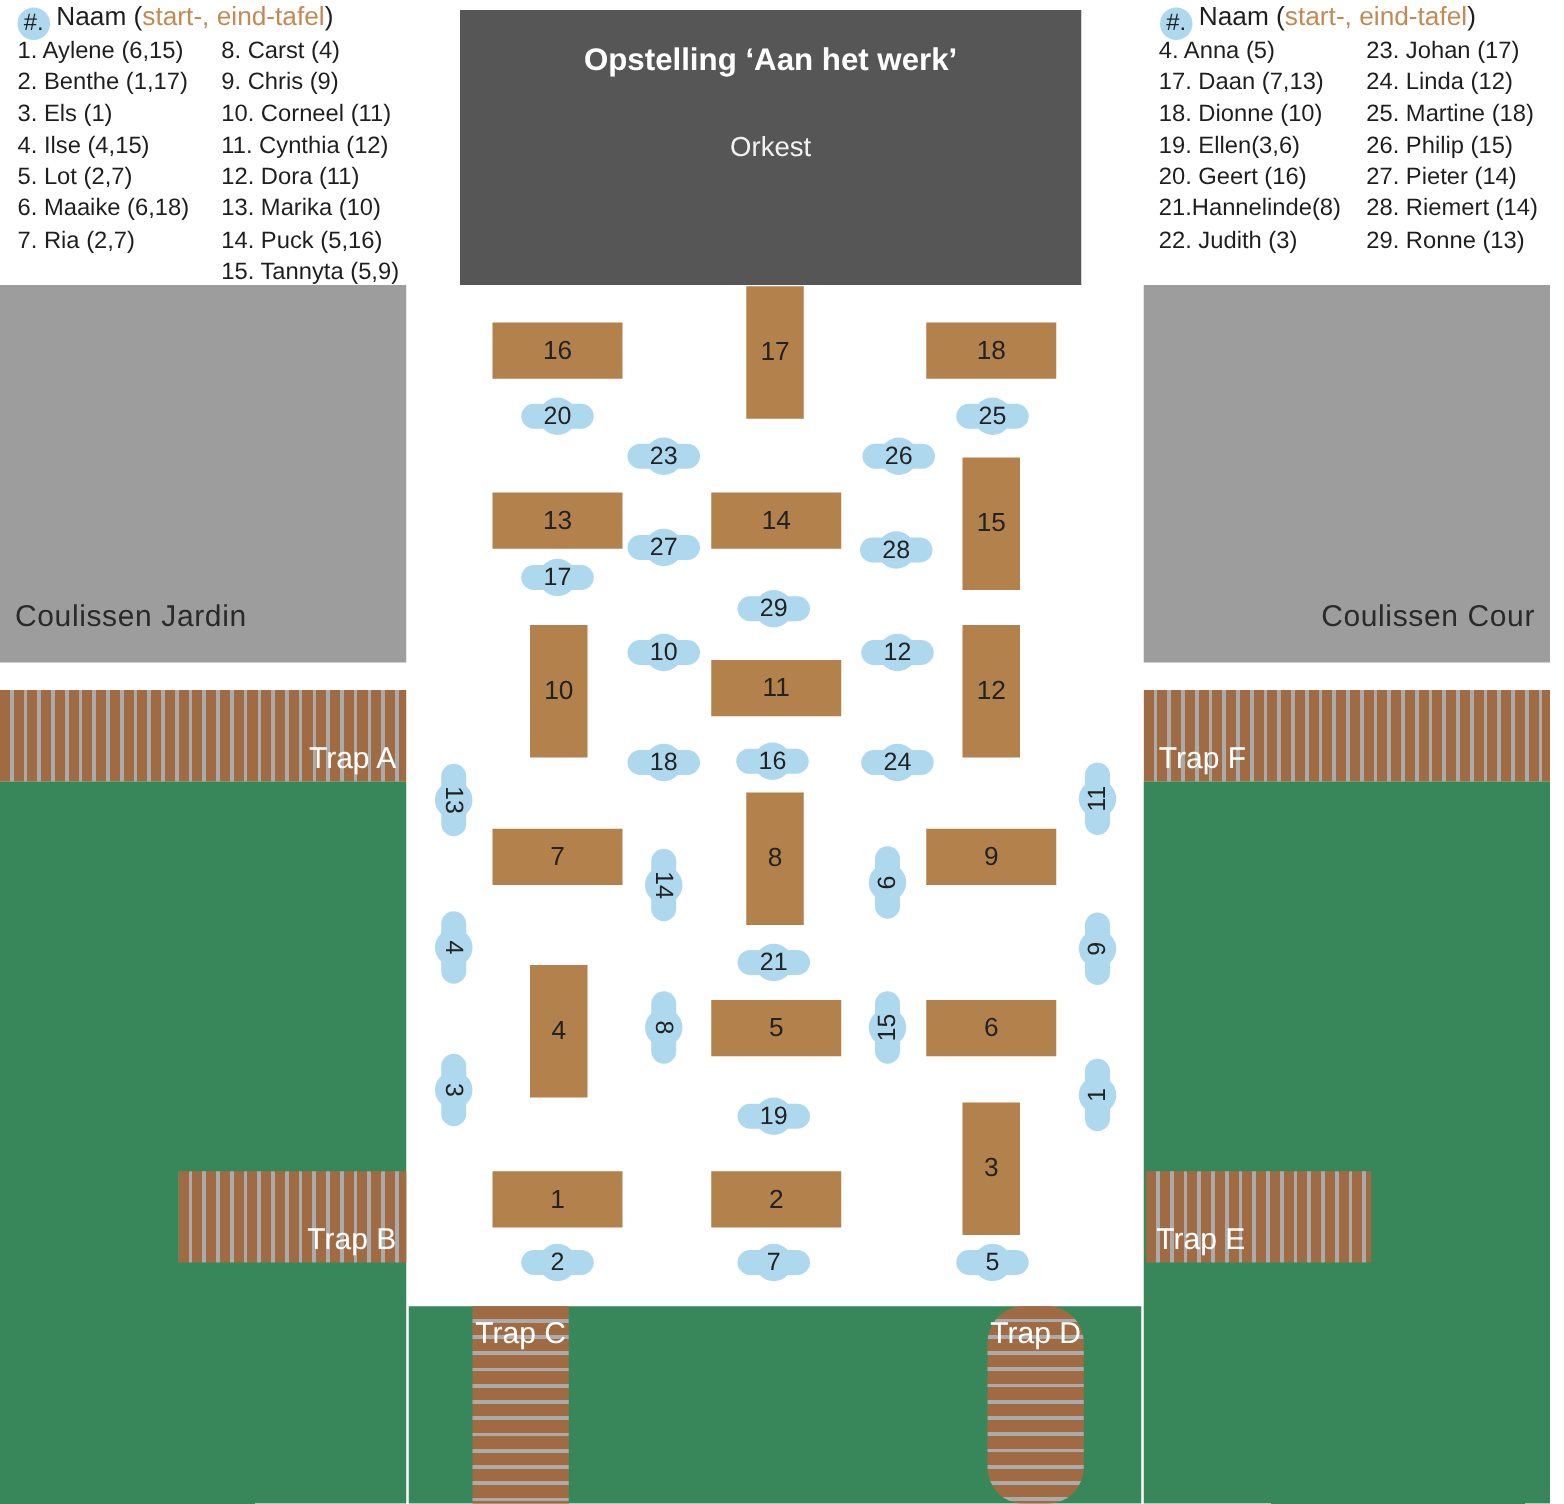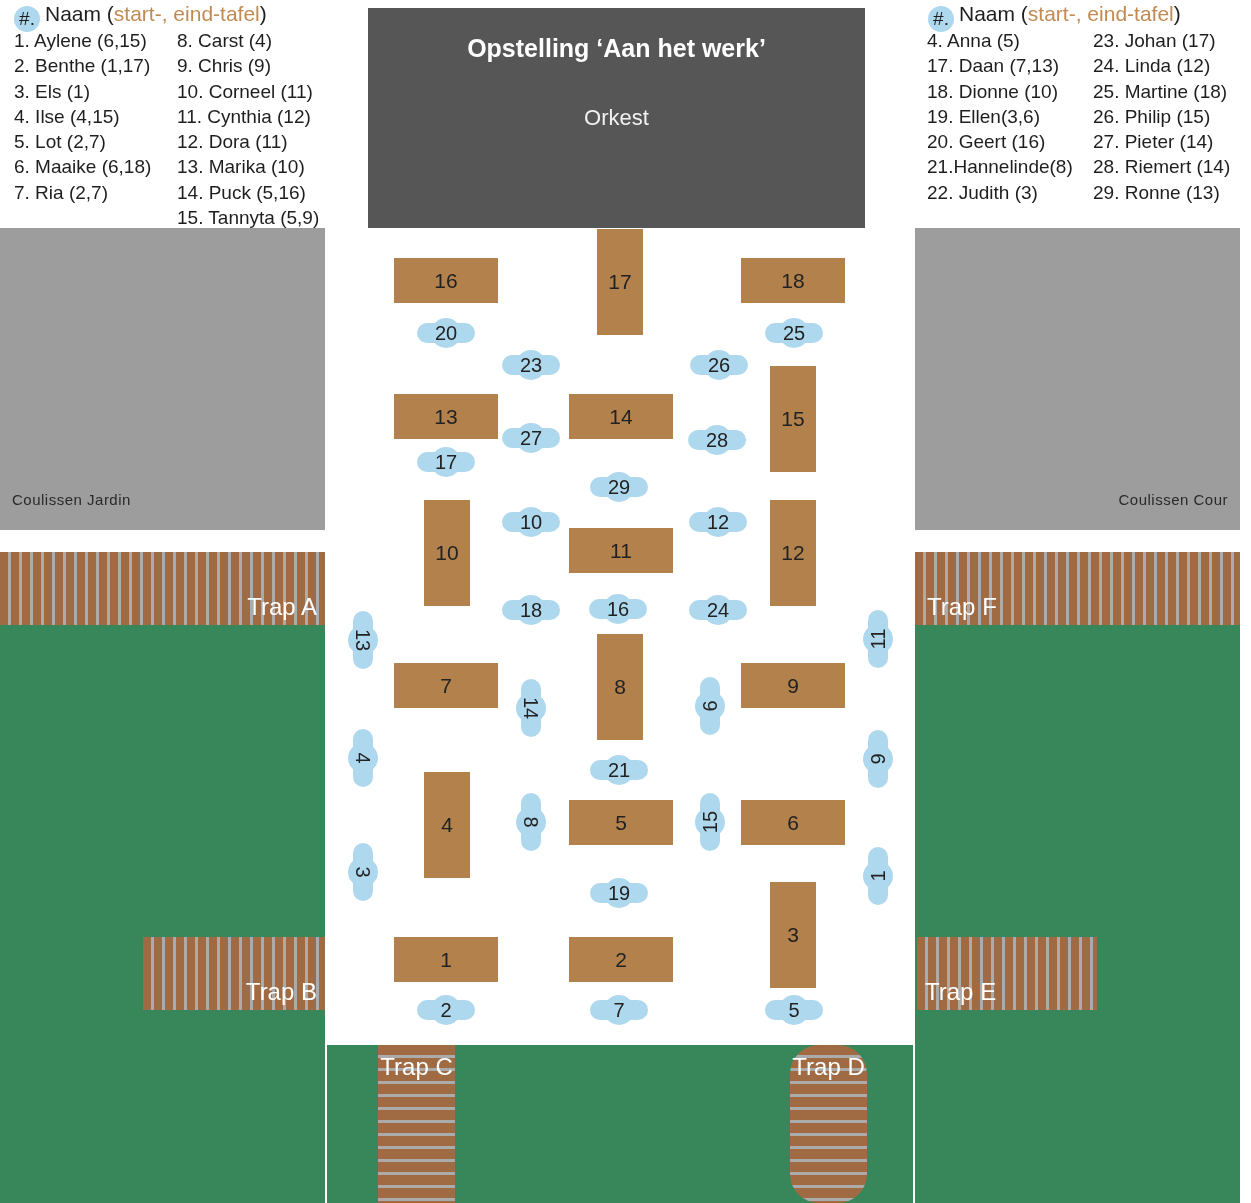--- a/index.html
+++ b/index.html
@@ -6,21 +6,21 @@
     --table:#b3814c; --trapbrown:#a06b43; --stripe:#ababab; --green:#38875a;
     --gray:#9d9d9d; --dark:#565656; --blue:#aed8ee; --orange:#c28a52; --ink:#1e1e1e;
   }
   html,body{margin:0;padding:0;background:#ffffff;}
   body{font-family:"Liberation Sans",sans-serif;color:var(--ink);}
   .canvas{position:relative;width:1251px;height:1203px;background:#fff;overflow:hidden;}
 
   
   .region{position:absolute;}
   .coulissen{background:var(--gray);}
-  .coulissen .clabel{position:absolute;bottom:22px;font-size:15px;color:#2a2a2a;letter-spacing:.5px;}
+  .coulissen .clabel{position:absolute;bottom:22px;font-size:24px;color:#2a2a2a;letter-spacing:.5px;}
   .jardin{left:0;top:228px;width:325px;height:302px;}
   .jardin .clabel{left:12px;}
   .cour{left:915px;top:228px;width:325px;height:302px;}
   .cour .clabel{right:12px;}
   .green{background:var(--green);}
   .green-left{left:0;top:625px;width:325px;height:578px;}
   .green-right{left:915px;top:625px;width:325px;height:578px;}
   .green-bottom{left:327px;top:1045px;width:586px;height:158px;}
 
   

